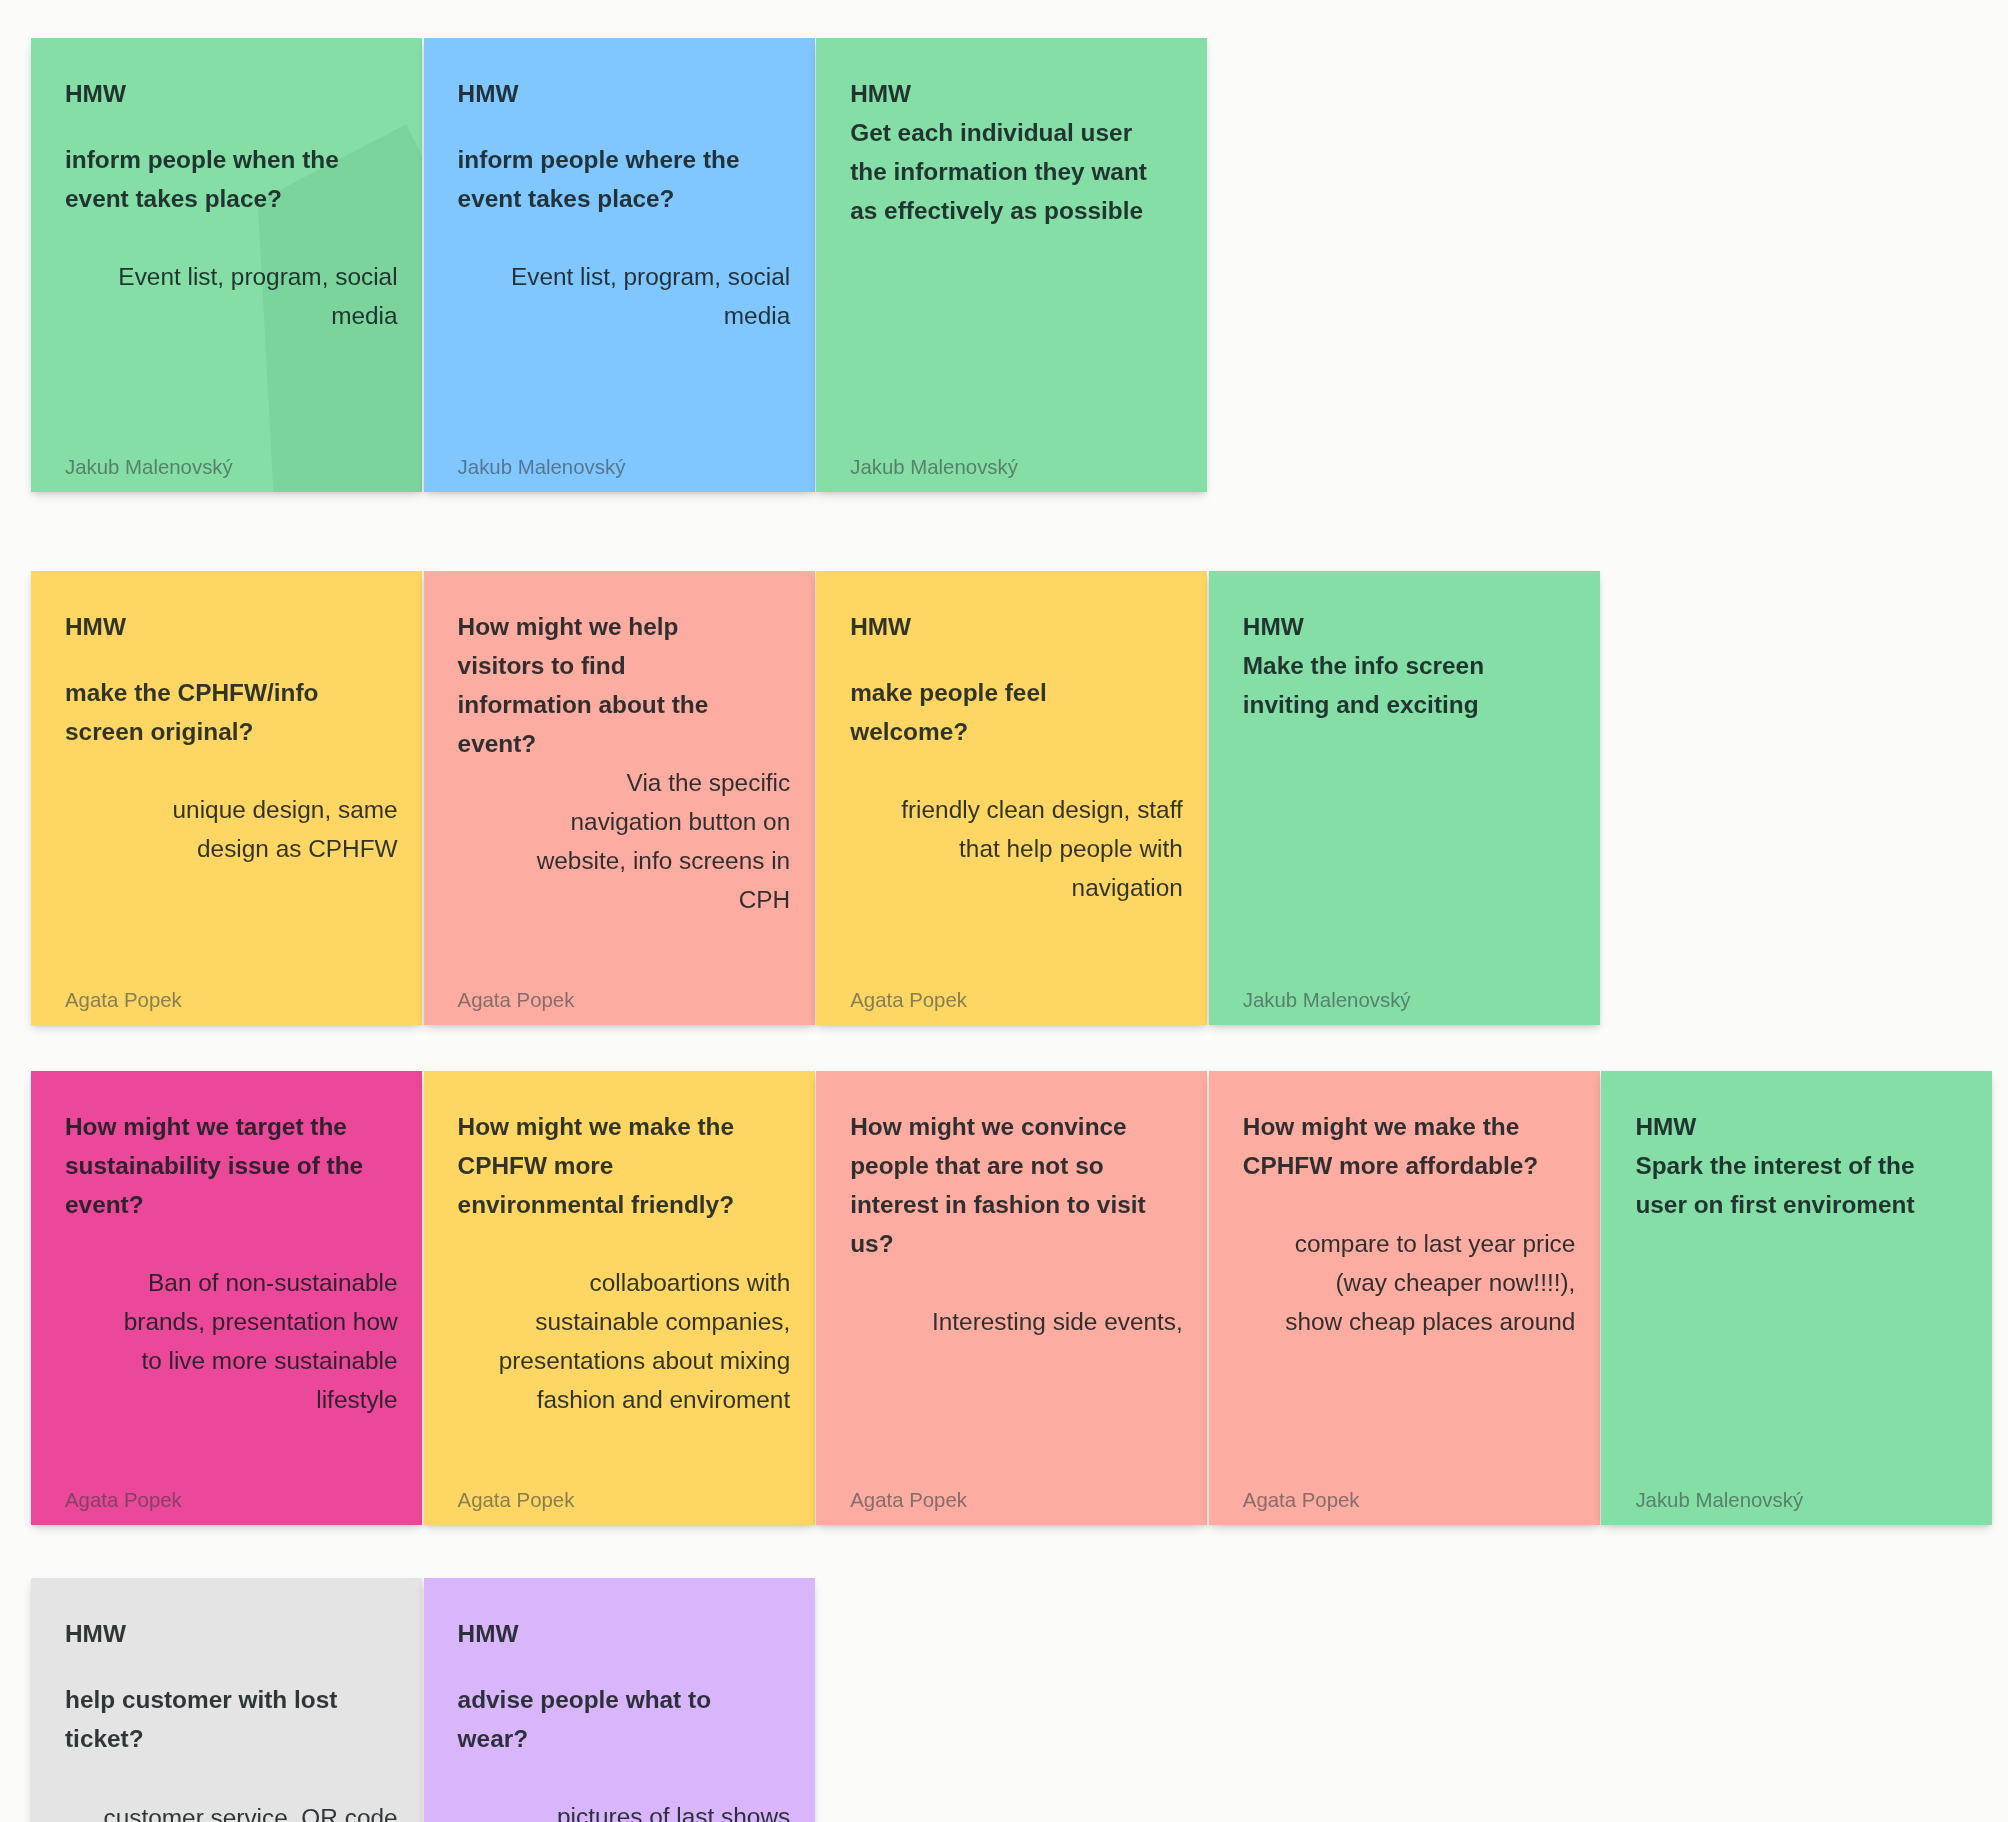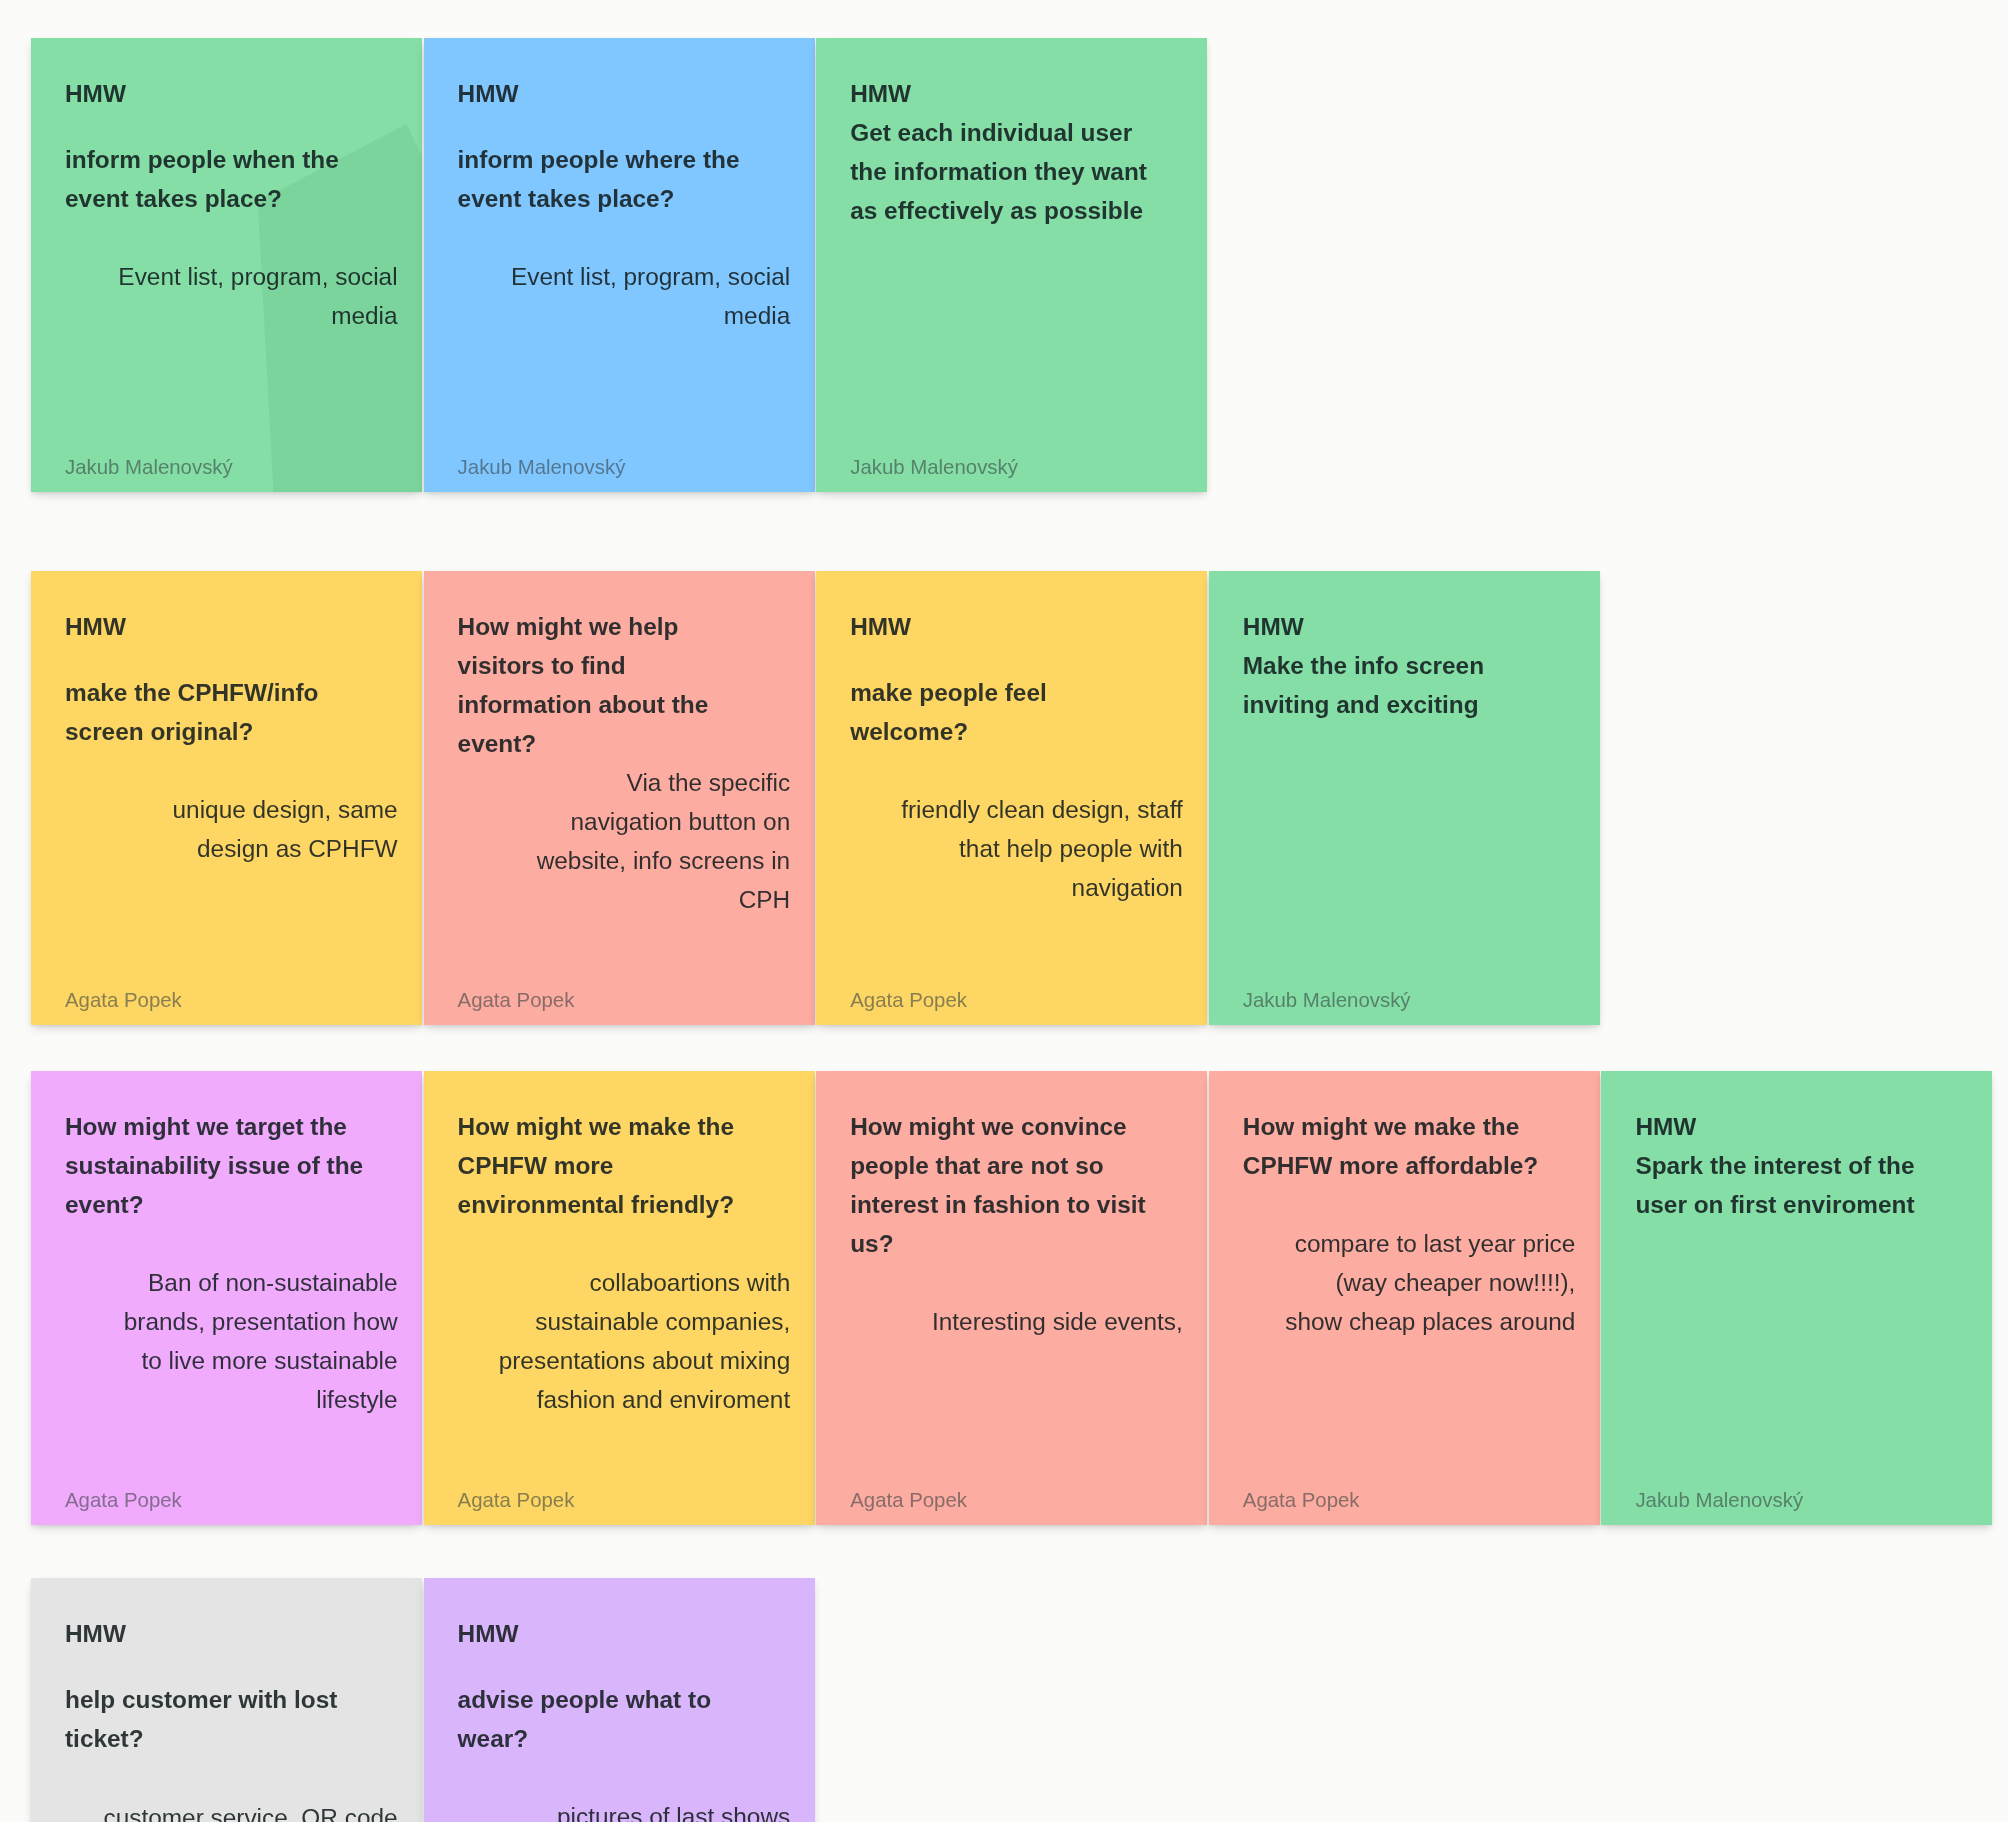--- a/index.html
+++ b/index.html
@@ -131,21 +131,21 @@
     </div>
     <div class="note" style="background: rgb(133, 222, 166);">
       <div class="hmw">HMW</div>
       <div class="q tight">Make the info screen
 inviting and exciting</div>
       <div class="author">Jakub Malenovský</div>
     </div>
   </div>
 
   <div class="row row-3">
-    <div class="note" style="background: #f0abfc;">
+    <div class="note" style="background: #ec4899;">
       <div class="q tight">How might we target the
 sustainability issue of the
 event?</div>
       <div class="a">Ban of non-sustainable
 brands, presentation how
 to live more sustainable
 lifestyle</div>
       <div class="author">Agata Popek</div>
     </div>
     <div class="note" style="background: rgb(253, 214, 99);">

